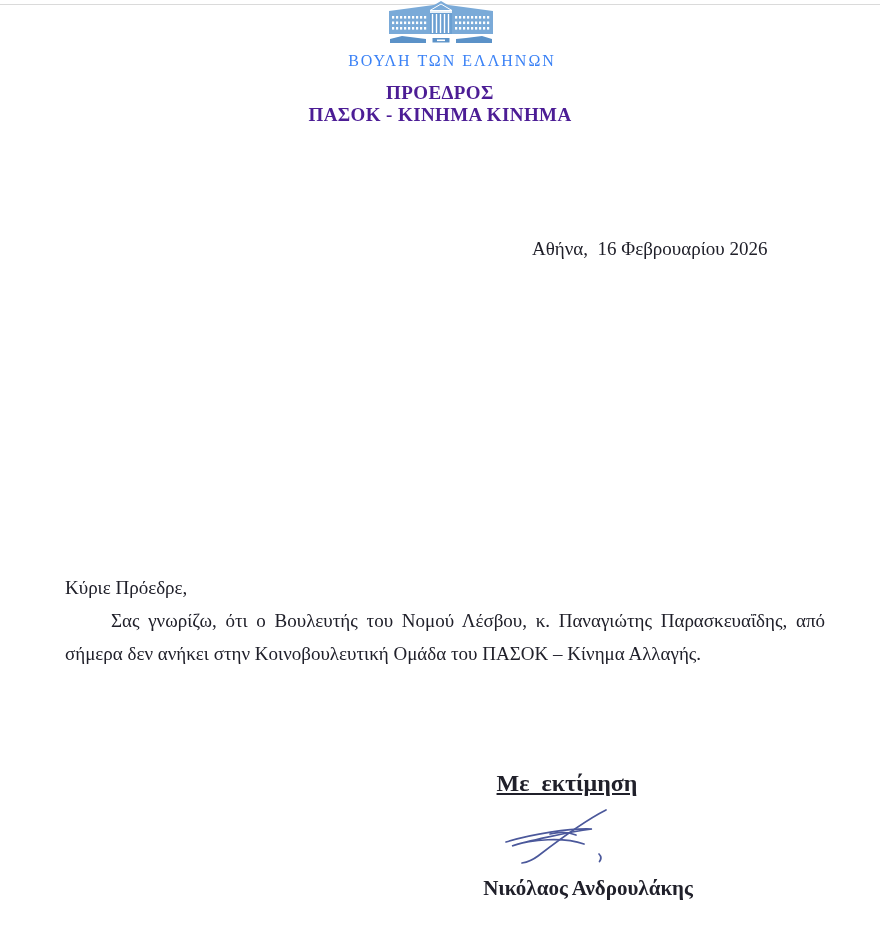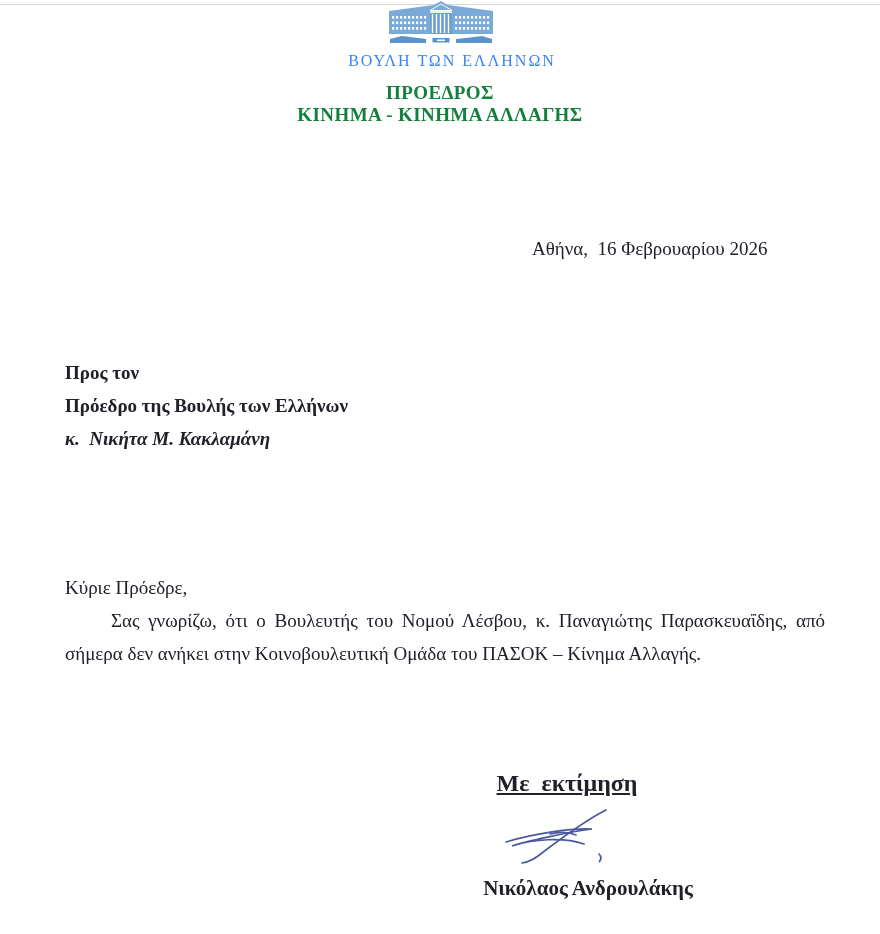--- a/index.html
+++ b/index.html
@@ -20,21 +20,21 @@
     position:absolute;left:388px;top:1px;width:106px;height:43px;
   }
   #parliament-name{
     position:absolute;left:12px;top:51px;width:880px;
     text-align:center;font-size:16px;letter-spacing:2px;line-height:20px;
     color:#3b82f6;
   }
   #letter-title{
     position:absolute;left:0;top:82px;width:880px;
     text-align:center;font-weight:bold;font-size:19px;line-height:22px;
-    letter-spacing:0.4px;color:#15803d;
+    letter-spacing:0.4px;color:#4c1d95;
   }
   #date-line{
     position:absolute;left:492px;top:236px;
     font-size:19px;line-height:26px;margin-left:40px;
   }
   #recipient{
     position:absolute;left:65px;top:356px;
     font-weight:bold;font-size:19px;line-height:33px;
   }
   #recipient .italic{font-style:italic;}
@@ -150,30 +150,25 @@
     <polygon points="2,42 2,38 14,35 30,37 38,38 38,42" fill="#5b92c8"></polygon>
     <polygon points="68,42 68,38 78,37 94,35 104,38 104,42" fill="#5b92c8"></polygon>
     <rect x="44" y="36.5" width="18" height="5.5" fill="#5b92c8" stroke="#ffffff" stroke-width="1"></rect>
     <rect x="49" y="38.5" width="8" height="1.6" fill="#ffffff"></rect>
   </svg>
 
   <div id="parliament-name" class="pre">ΒΟΥΛΗ ΤΩΝ ΕΛΛΗΝΩΝ</div>
 
   <div id="letter-title">
     <div class="pre">ΠΡΟΕΔΡΟΣ</div>
-    <div class="pre">ΚΙΝΗΜΑ - ΚΙΝΗΜΑ ΑΛΛΑΓΗΣ</div>
+    <div class="pre">ΠΑΣΟΚ - ΚΙΝΗΜΑ ΚΙΝΗΜΑ</div>
   </div>
 
   <div id="date-line" class="pre">Αθήνα,  16 Φεβρουαρίου 2026</div>
 
-  <div id="recipient">
-    <div class="pre">Προς τον</div>
-    <div class="pre">Πρόεδρο της Βουλής των Ελλήνων</div>
-    <div class="pre italic">κ.  Νικήτα Μ. Κακλαμάνη</div>
-  </div>
 
   <div id="body-paragraph" class="pre">Σας γνωρίζω, ότι ο Βουλευτής του Νομού Λέσβου, κ. Παναγιώτης Παρασκευαΐδης, από σήμερα δεν ανήκει στην Κοινοβουλευτική Ομάδα του ΠΑΣΟΚ – Κίνημα Αλλαγής.</div>
 
   <div id="salutation" class="pre">Κύριε Πρόεδρε,</div>
 
   <div id="valediction" class="pre">Με  εκτίμηση</div>
 
   <svg id="signature" viewBox="0 0 112 62" xmlns="http://www.w3.org/2000/svg">
     <g fill="none" stroke="#4b589b" stroke-width="1.7" stroke-linecap="round">
 

